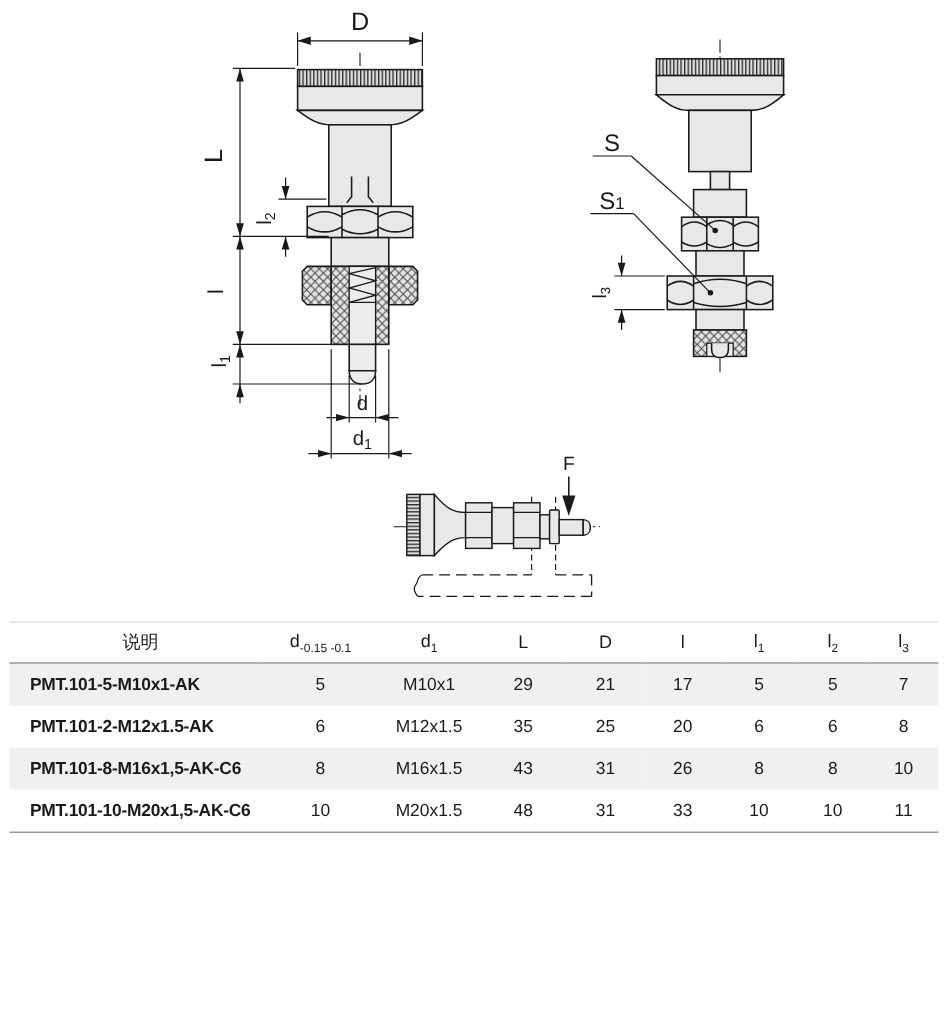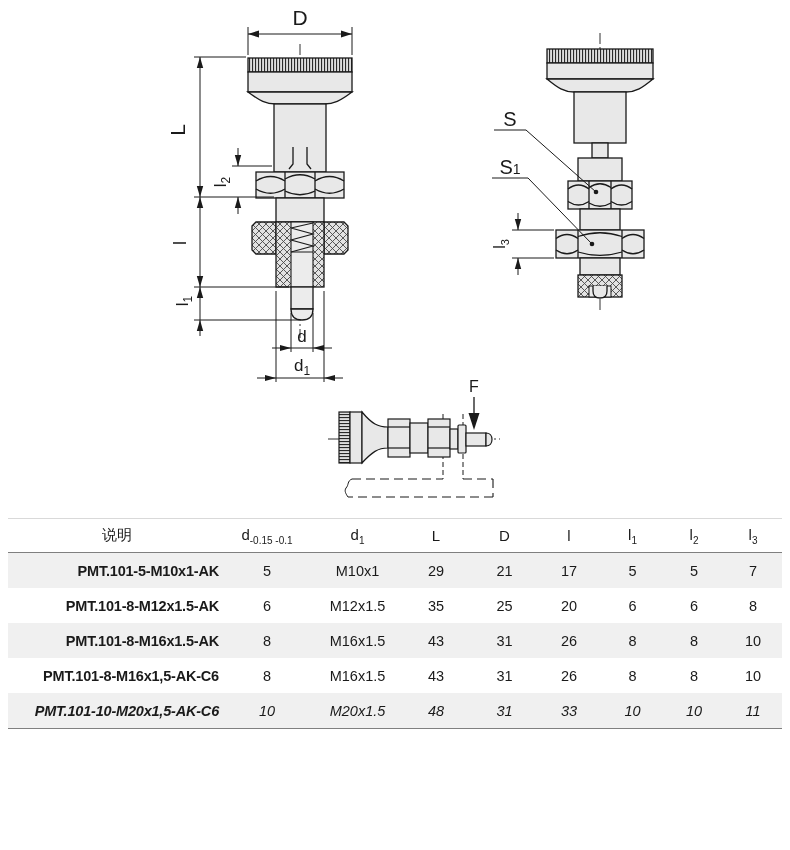--- a/index.html
+++ b/index.html
@@ -15,23 +15,23 @@
   table.dims col.c4{width:65px}
   table.dims col.c5{width:64px}
   table.dims col.c6{width:63px}
   table.dims col.c7{width:60px}
   table.dims col.c8{width:58px}
   table.dims thead th{font-weight:400;font-size:15px;height:33px;vertical-align:middle;
     border-top:1px solid #d9d9d9;border-bottom:1px solid #7f7f7f;padding:0;}
   table.dims thead th.h-name{text-align:center;padding-left:7px;font-size:15px;}
   table.dims thead sub{font-size:10px;}
   table.dims td{font-size:14.5px;text-align:center;height:35px;vertical-align:middle;padding:0;}
-  table.dims td.name{text-align:right;padding-left:7px;font-weight:700;letter-spacing:-0.2px;}
+  table.dims td.name{text-align:left;padding-left:17px;font-weight:700;letter-spacing:-0.2px;}
   table.dims tbody tr:nth-child(odd){background:#f0f0f0;}
-  table.dims tbody tr:last-child td{border-bottom:1px solid #7f7f7f;font-style:italic;}
+  table.dims tbody tr:last-child td{border-bottom:1px solid #7f7f7f;}
 </style>
 </head>
 <body>
 
 <div class="drawing">
 <svg width="790" height="512" viewBox="0 0 790 512">
   <defs>
     <pattern id="kv" patternUnits="userSpaceOnUse" width="3" height="4">
       <rect width="3" height="4" fill="#dedede"></rect>
           <rect width="1.1" height="4" fill="#2a2a2a"></rect>
@@ -253,53 +253,42 @@
       <td>5</td>
       <td>M10x1</td>
       <td>29</td>
       <td>21</td>
       <td>17</td>
       <td>5</td>
       <td>5</td>
       <td>7</td>
     </tr>
     <tr>
-      <td class="name">PMT.101-8-M12x1.5-AK</td>
+      <td class="name">PMT.101-2-M12x1.5-AK</td>
       <td>6</td>
       <td>M12x1.5</td>
       <td>35</td>
       <td>25</td>
       <td>20</td>
       <td>6</td>
       <td>6</td>
       <td>8</td>
     </tr>
     <tr>
-      <td class="name">PMT.101-8-M16x1.5-AK</td>
+      <td class="name">PMT.101-8-M16x1,5-AK-C6</td>
       <td>8</td>
       <td>M16x1.5</td>
       <td>43</td>
       <td>31</td>
       <td>26</td>
       <td>8</td>
       <td>8</td>
       <td>10</td>
     </tr>
     <tr>
-      <td class="name">PMT.101-8-M16x1,5-AK-C6</td>
-      <td>8</td>
-      <td>M16x1.5</td>
-      <td>43</td>
-      <td>31</td>
-      <td>26</td>
-      <td>8</td>
-      <td>8</td>
-      <td>10</td>
-    </tr>
-    <tr>
       <td class="name">PMT.101-10-M20x1,5-AK-C6</td>
       <td>10</td>
       <td>M20x1.5</td>
       <td>48</td>
       <td>31</td>
       <td>33</td>
       <td>10</td>
       <td>10</td>
       <td>11</td>
     </tr>

